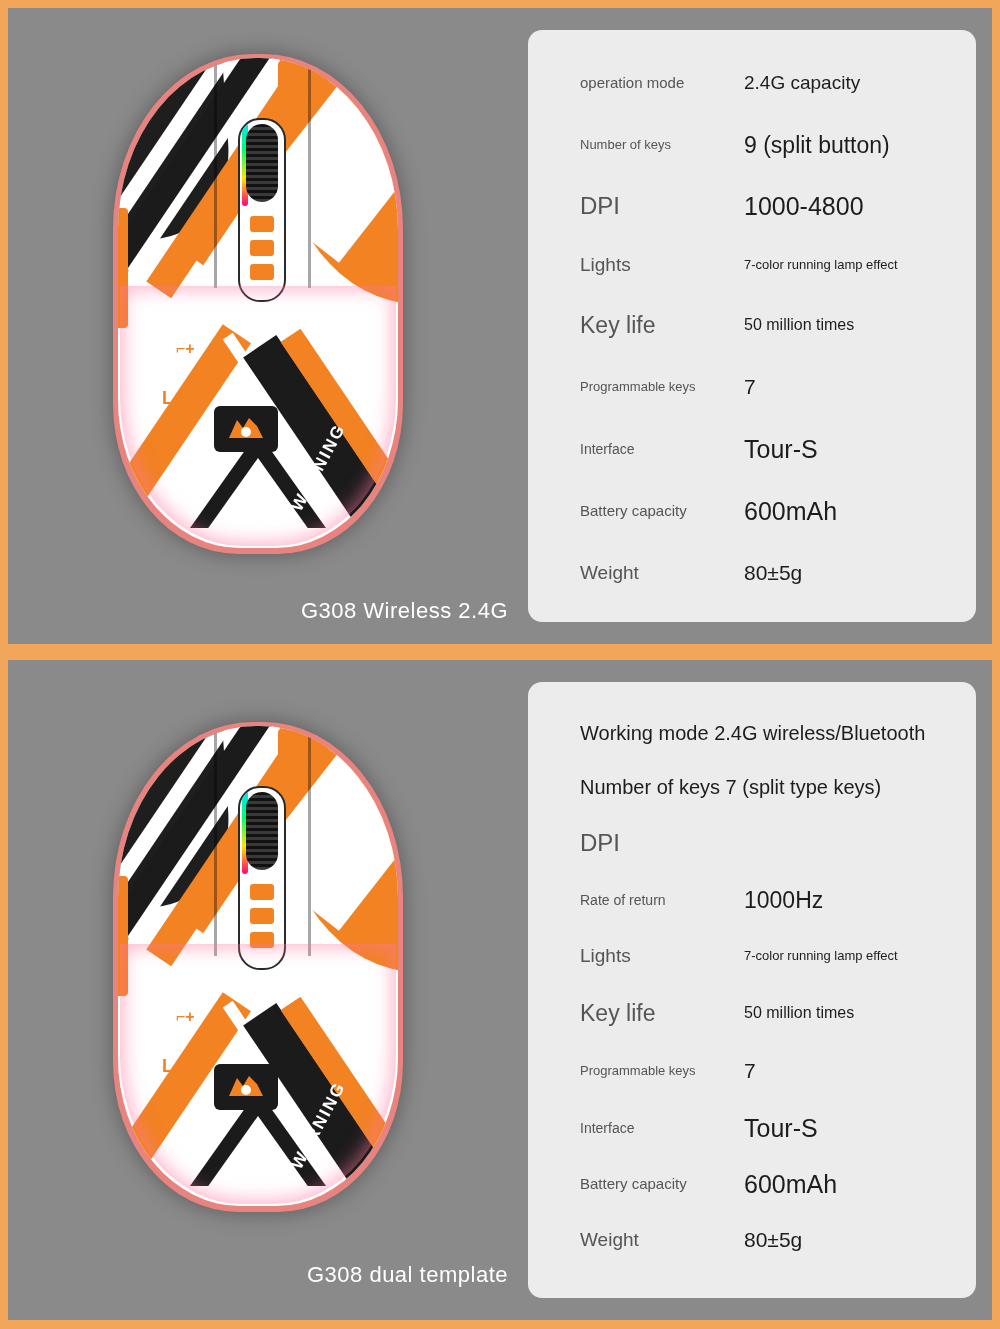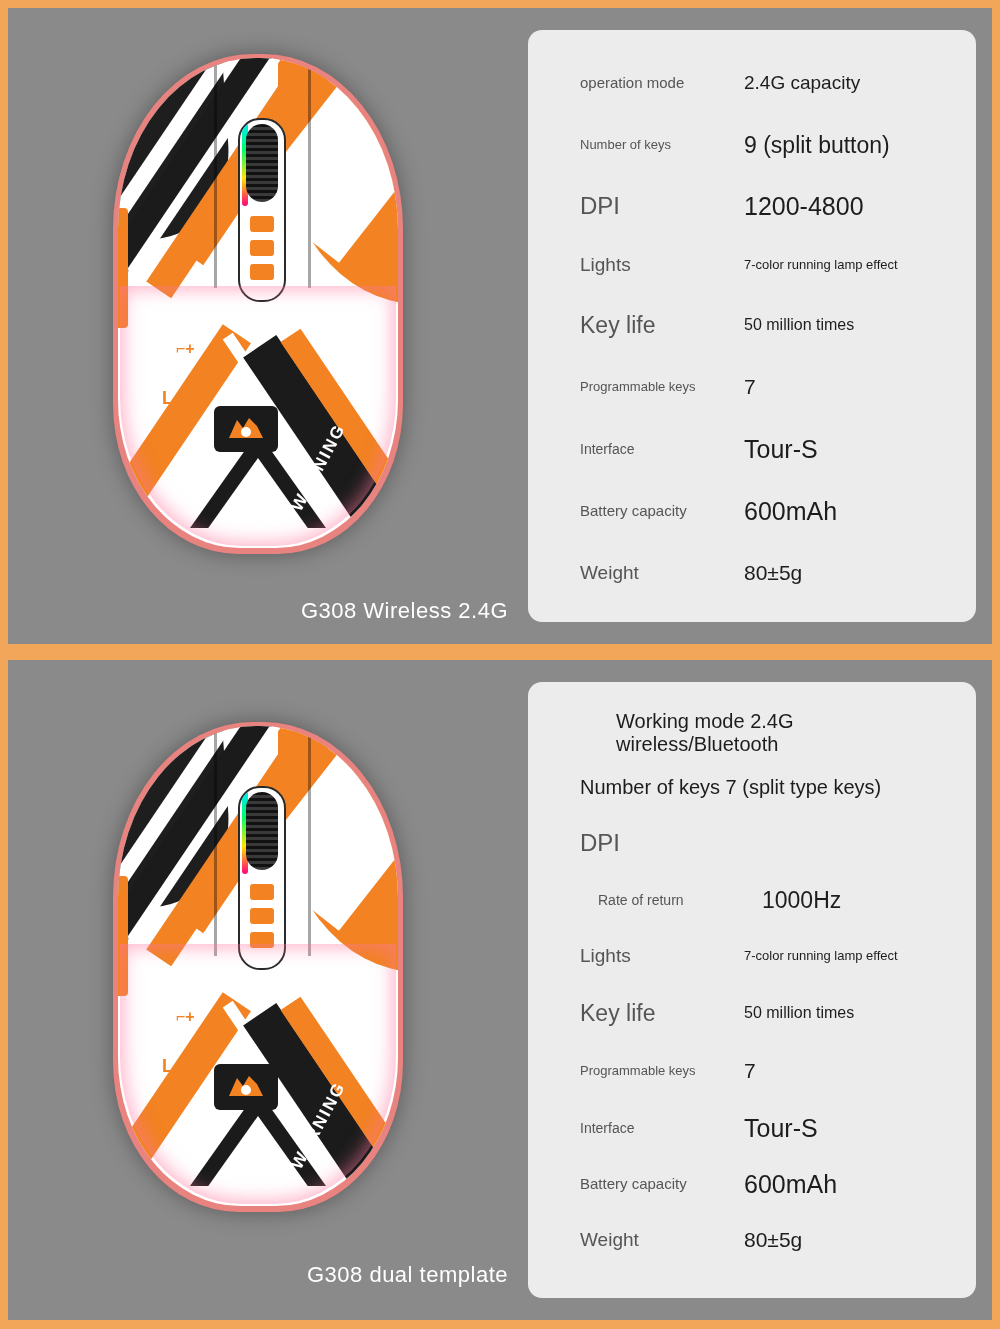--- a/index.html
+++ b/index.html
@@ -322,21 +322,21 @@
           <div class="spec-row" style="height: 62px; margin-top: 22px;">
             <div class="spec-label" style="font-size: 15px;">operation mode</div>
             <div class="spec-value" style="font-size: 19px;">2.4G capacity</div>
           </div>
           <div class="spec-row" style="height: 62px;">
             <div class="spec-label" style="font-size: 13px;">Number of keys</div>
             <div class="spec-value" style="font-size: 23px;">9 (split button)</div>
           </div>
           <div class="spec-row" style="height: 60px;">
             <div class="spec-label" style="font-size: 24px;">DPI</div>
-            <div class="spec-value" style="font-size: 25px;">1200-4800</div>
+            <div class="spec-value" style="font-size: 25px;">1000-4800</div>
           </div>
           <div class="spec-row" style="height: 58px;">
             <div class="spec-label" style="font-size: 19px;">Lights</div>
             <div class="spec-value" style="font-size: 13px;">7-color running lamp effect</div>
           </div>
           <div class="spec-row" style="height: 62px;">
             <div class="spec-label" style="font-size: 23px;">Key life</div>
             <div class="spec-value" style="font-size: 16px;">50 million times</div>
           </div>
           <div class="spec-row" style="height: 62px;">
@@ -402,30 +402,30 @@
             <div class="glow-pink"></div>
           </div>
         </div>
       </div>
       <div class="caption">G308 dual template</div>
     </div>
 
     <div class="spec-card">
       <div id="spec-rows-1">
           <div class="full-row" style="height: 54px; margin-top: 24px;">
-            <span style="font-size: 20px; margin-left: 36px;">Working mode 2.4G wireless/Bluetooth</span>
+            <span style="font-size: 20px;">Working mode 2.4G wireless/Bluetooth</span>
           </div>
           <div class="full-row" style="height: 54px; margin-top: 0px;">
             <span style="font-size: 20px;">Number of keys 7 (split type keys)</span>
           </div>
           <div class="spec-row" style="height: 58px;">
             <div class="spec-label" style="font-size: 24px;">DPI</div>
           </div>
           <div class="spec-row" style="height: 56px;">
-            <div class="spec-label" style="font-size: 14px; margin-left: 18px;">Rate of return</div>
+            <div class="spec-label" style="font-size: 14px;">Rate of return</div>
             <div class="spec-value" style="font-size: 23px;">1000Hz</div>
           </div>
           <div class="spec-row" style="height: 56px;">
             <div class="spec-label" style="font-size: 19px;">Lights</div>
             <div class="spec-value" style="font-size: 13px;">7-color running lamp effect</div>
           </div>
           <div class="spec-row" style="height: 58px;">
             <div class="spec-label" style="font-size: 23px;">Key life</div>
             <div class="spec-value" style="font-size: 16px;">50 million times</div>
           </div>

